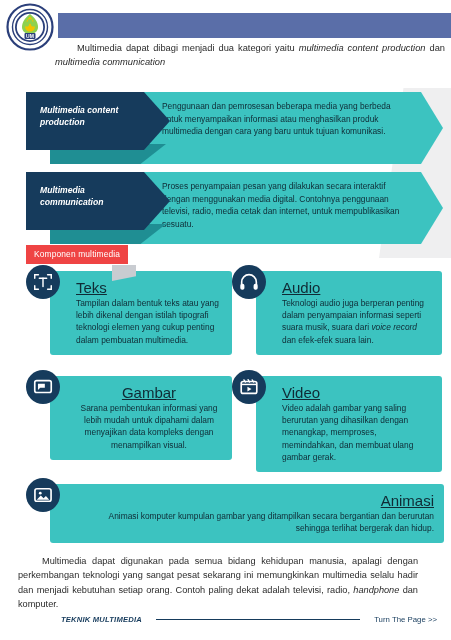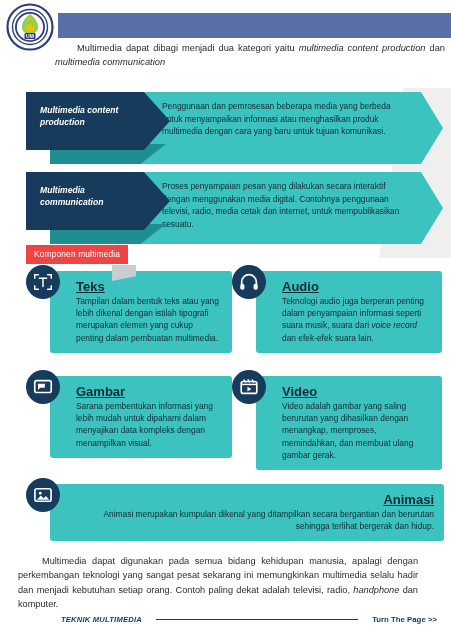--- a/index.html
+++ b/index.html
@@ -101,34 +101,34 @@
   }
   .card .ico{
     position:absolute;left:4px;top:0;width:34px;height:34px;
     border-radius:50%;
     background:#163b5c;
     display:flex;align-items:center;justify-content:center;
     z-index:3;
   }
   .card .ico svg{display:block;}
   .card h4{
-    margin:0 0 1px 0;font-size:13px;font-weight:bold;
+    margin:0 0 1px 0;font-size:15px;font-weight:normal;
     text-decoration:underline;color:#0f2b35;
   }
   .card p{
     margin:0;font-size:8.4px;line-height:12.2px;color:#0f2b35;
   }
 
   
   .card.teks   {left:22px;  top:0;   width:210px;}
   .card.teks .bubble   {width:182px;}
   .card.audio  {left:228px; top:0;   width:215px;}
   .card.audio .bubble  {width:186px;}
   .card.gambar {left:22px;  top:105px; width:210px;}
-  .card.gambar .bubble {width:182px;}
+  .card.gambar .bubble {width:182px;text-align:center;}
   .card.video  {left:228px; top:105px; width:215px;}
   .card.video .bubble  {width:186px;}
   .card.animasi{left:22px;  top:213px; width:421px;}
   .card.animasi .bubble{width:394px;text-align:right;}
 
   
   .closing{
     position:absolute;left:18px;top:545px;width:400px;
     font-size:9.2px;line-height:14.2px;text-align:justify;color:#2b2b2b;
   }
@@ -140,21 +140,21 @@
     display:flex;align-items:center;margin-left:36px;
   }
   .footer .brand{
     font-size:7.6px;font-weight:bold;font-style:italic;
     color:#163b5c;letter-spacing:.2px;white-space:nowrap;
   }
   .footer .rule{
     flex:1;height:1px;background:#163b5c;margin:0 14px;
   }
   .footer .turn{
-    font-size:7.8px;font-weight:bold;color:#163b5c;white-space:nowrap;
+    font-size:7.8px;font-weight:normal;color:#163b5c;white-space:nowrap;
   }
 </style>
 </head>
 <body>
 
 <div class="page">
 
   <div class="header-band"></div>
 
   <div class="logo">
@@ -202,21 +202,21 @@
   <div class="komp-wrap">
     <div class="komp-fold"></div>
     <span class="komp-label">Komponen multimedia</span>
   </div>
 
   <div class="cards">
 
     <div class="card teks">
       <div class="bubble">
         <h4>Teks</h4>
-        <p>Tampilan dalam bentuk teks atau yang lebih dikenal dengan istilah tipografi merupakan elemen yang cukup penting dalam pembuatan multimedia.</p>
+        <p>Tampilan dalam bentuk teks atau yang lebih dikenal dengan istilah tipografi teknologi elemen yang cukup penting dalam pembuatan multimedia.</p>
       </div>
       <div class="ico">
         <svg width="22" height="22" viewBox="0 0 24 24" fill="none" stroke="#ffffff" stroke-width="1.6" stroke-linecap="round">
           <path d="M3 8V4h4"></path>
             <path d="M21 8V4h-4"></path>
             <path d="M3 16v4h4"></path>
             <path d="M21 16v4h-4"></path>
           <path d="M8 8h8"></path>
             <path d="M12 8v9"></path>
         </svg>
@@ -261,21 +261,21 @@
           <path d="M3.5 9.2h17" stroke="#ffffff" stroke-width="1.6"></path>
           <path d="M6.5 4.2l1.6 2.4M11 4l1.6 2.6M15.5 4.2l1.6 2.4" stroke="#ffffff" stroke-width="1.5" stroke-linecap="round"></path>
           <path d="M10.3 11.6v5.2l4.4-2.6z" fill="#ffffff"></path>
         </svg>
       </div>
     </div>
 
     <div class="card animasi">
       <div class="bubble">
         <h4>Animasi</h4>
-        <p>Animasi merupakan kumpulan dikenal yang ditampilkan secara bergantian dan berurutan sehingga terlihat bergerak dan hidup.</p>
+        <p>Animasi komputer kumpulan gambar yang ditampilkan secara bergantian dan berurutan sehingga terlihat bergerak dan hidup.</p>
       </div>
       <div class="ico">
         <svg width="22" height="22" viewBox="0 0 24 24">
           <rect x="3.2" y="5.2" width="17.6" height="13.6" rx="2.2" fill="none" stroke="#ffffff" stroke-width="1.8"></rect>
           <circle cx="9" cy="10" r="1.5" fill="#ffffff"></circle>
           <path d="M5.2 17.2l4.4-4.6 3 3 2.6-2.4 3.6 4z" fill="#ffffff"></path>
         </svg>
       </div>
     </div>
 

